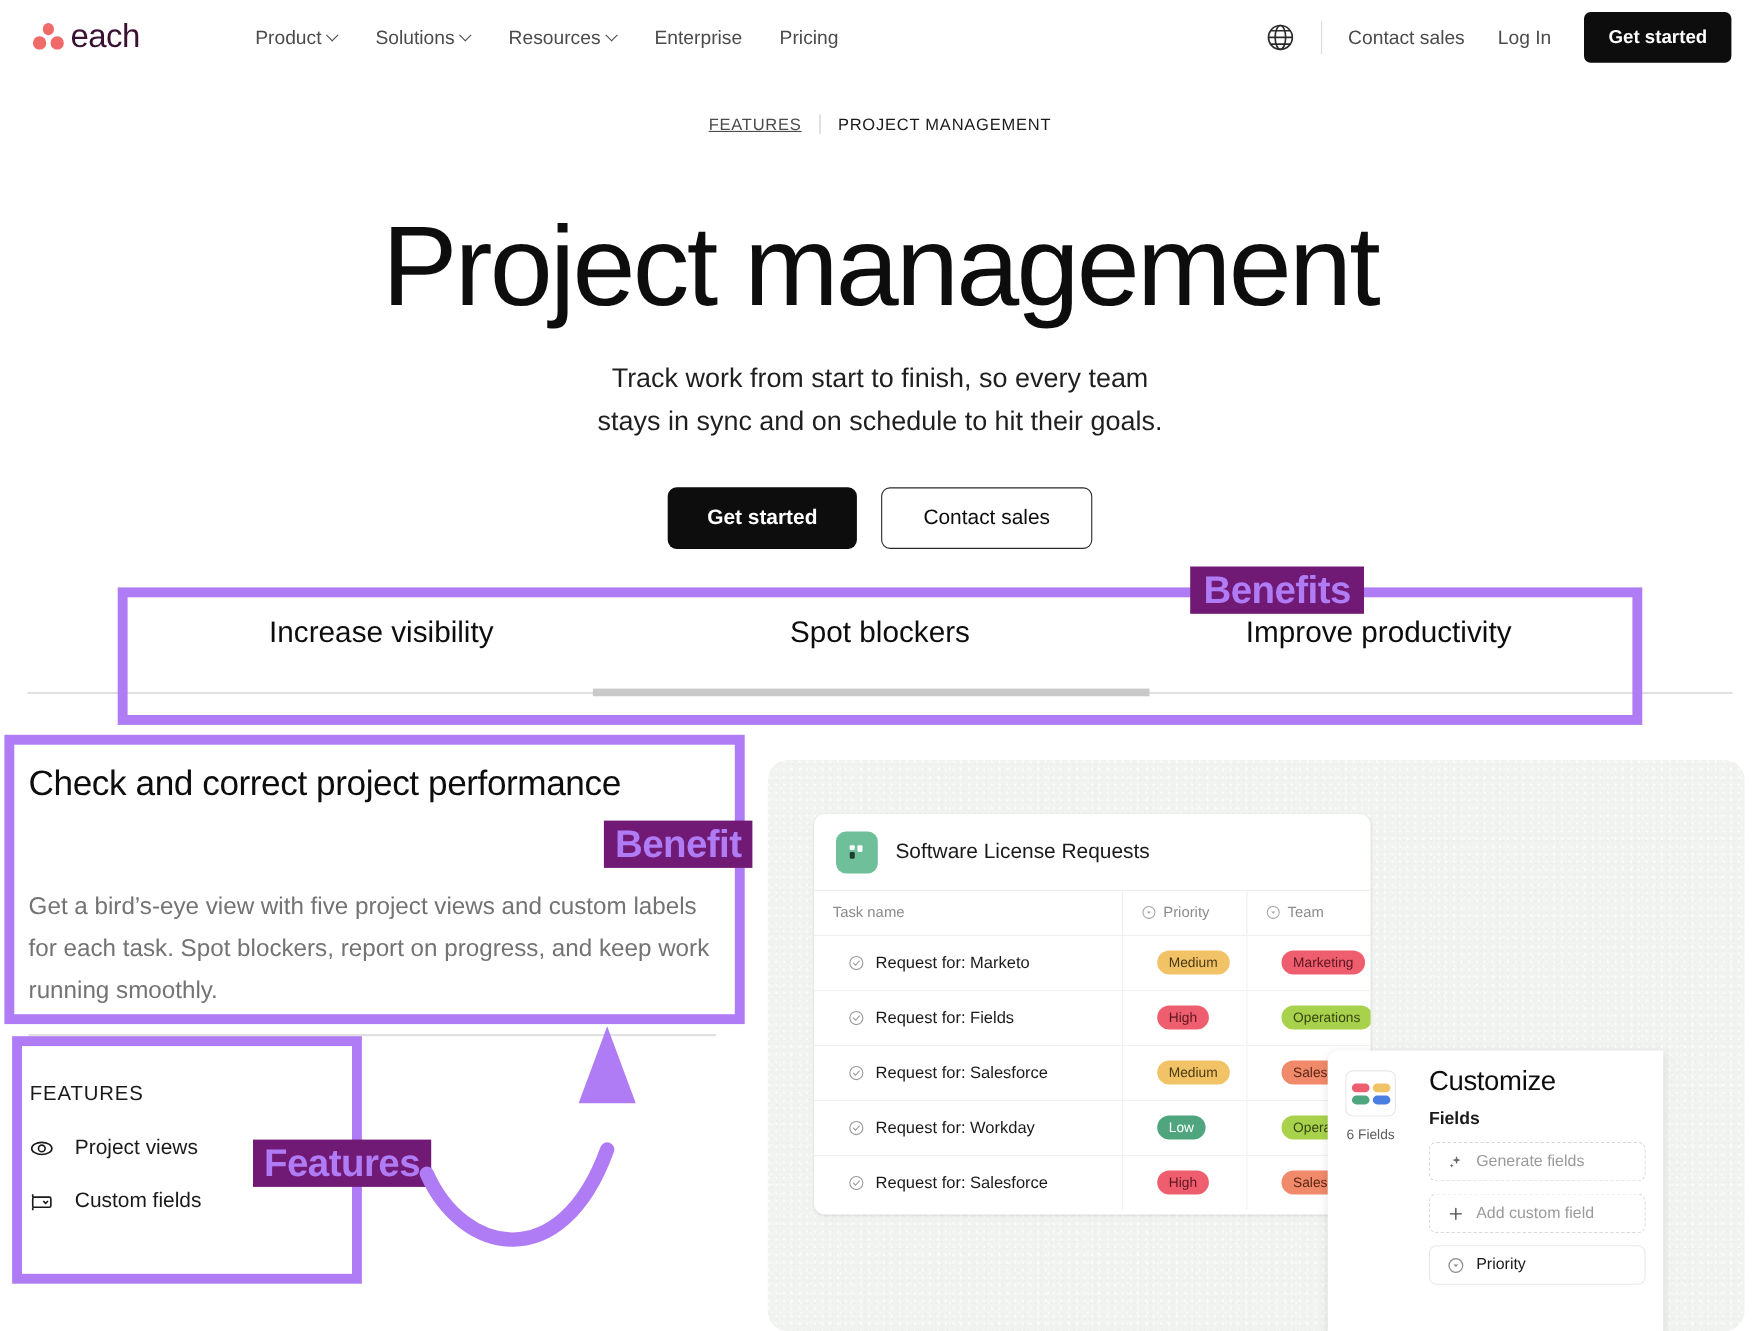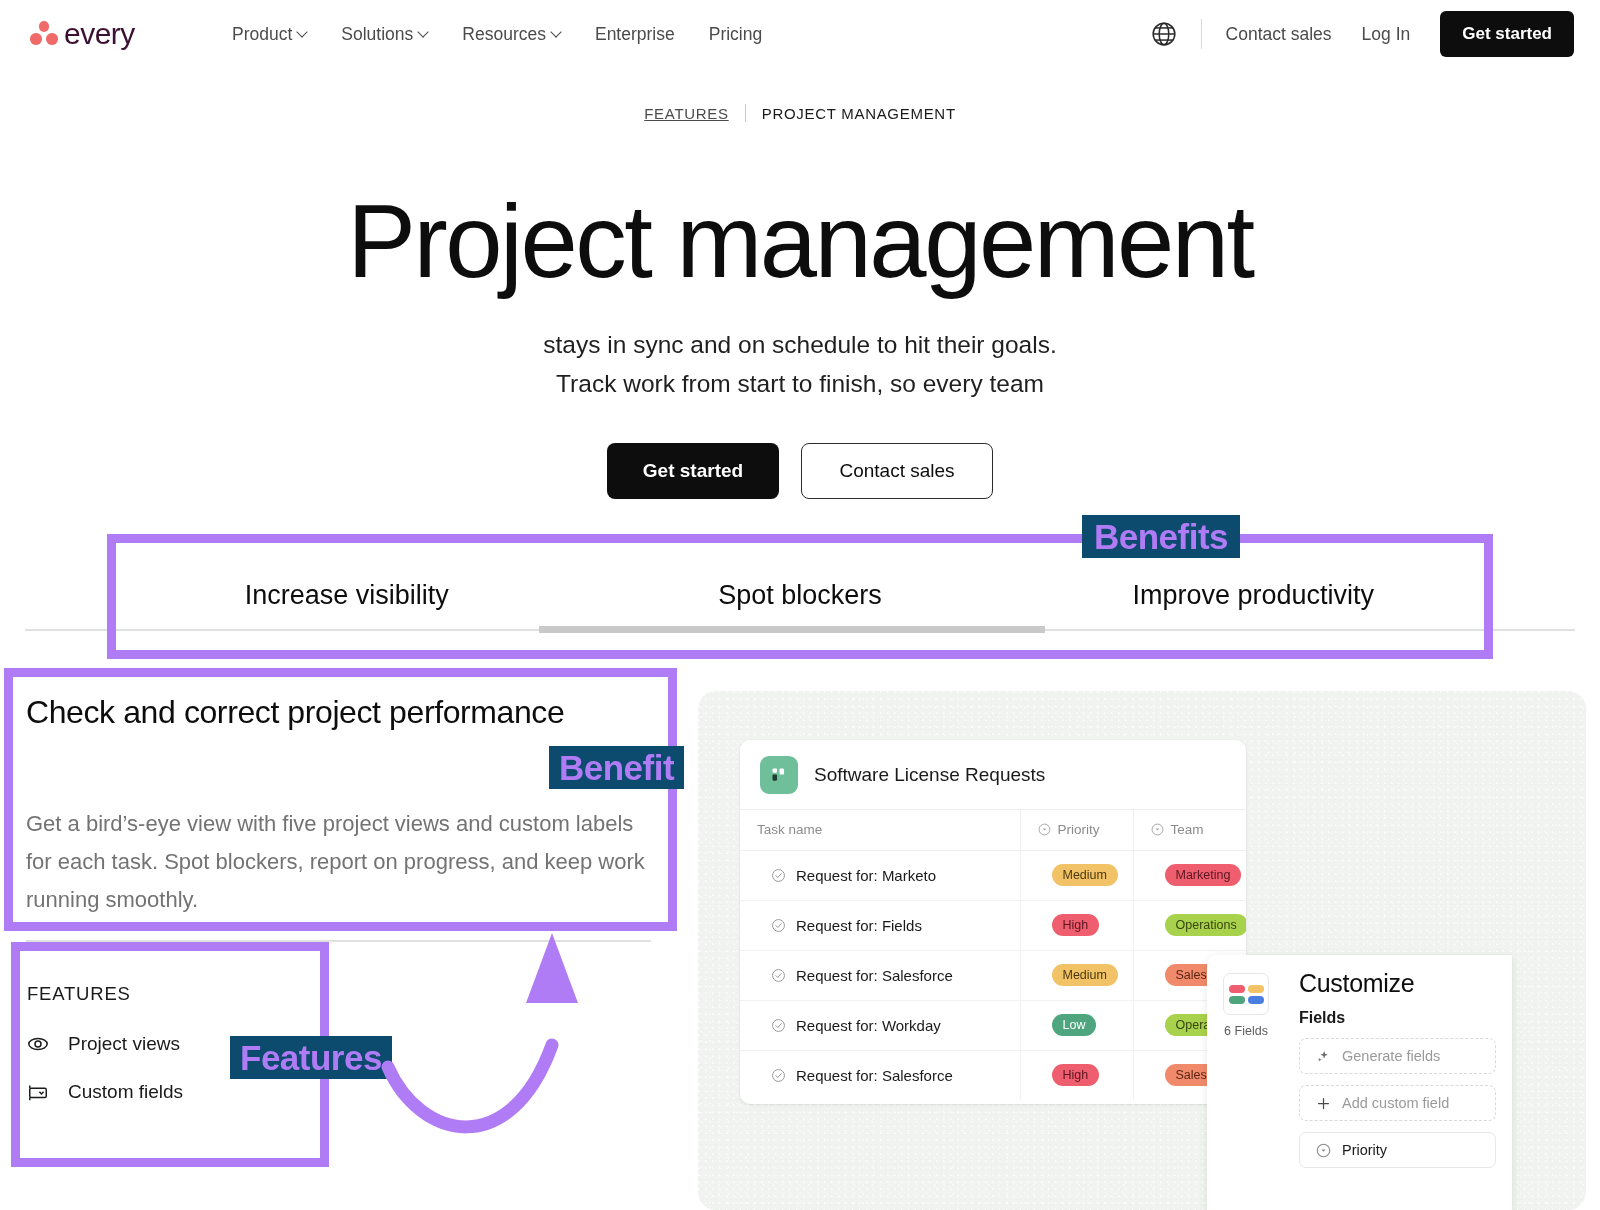--- a/index.html
+++ b/index.html
@@ -70,21 +70,21 @@
     background: #0d0d0d; color: #fff; font-size: 19px; font-weight: bold;
     border: none; border-radius: 8px; width: 172px; height: 56px; cursor: pointer;
   }
   .cta-secondary {
     background: #fff; color: #0d0d0d; font-size: 19px; font-weight: normal;
     border: 1.5px solid #2b2b2b; border-radius: 8px; width: 192px; height: 56px; cursor: pointer;
   }
 
   
   .tabs {
-    position: absolute; top: 560px; left: 120px; width: 1360px; height: 70px;
+    position: absolute; top: 540px; left: 120px; width: 1360px; height: 70px;
     display: flex; align-items: flex-start;
   }
   .tab {
     flex: 1; text-align: center; font-size: 27px; color: #0d0d0d; cursor: pointer; position: relative;
     height: 70px; display: flex; align-items: center; justify-content: center;
   }
   .tab-rule {
     position: absolute; top: 629px; left: 25px; width: 1550px; height: 1.5px; background: #e0e0e0;
   }
   .tab-active-underline {
@@ -183,21 +183,21 @@
     gap: 11px; padding-left: 16px; font-size: 14.5px; color: #9a9a9a; cursor: pointer;
   }
   .cust-btn.dashed { border: 1.3px dashed #d8d9d9; }
   .cust-btn.solid { border: 1.3px solid #e6e7e7; color: #1a1a1a; }
 
   
   .ann { position: absolute; pointer-events: none; }
   .ann-box { border: 9px solid #b07cf5; }
   .ann-label {
     position: absolute; color: #b07cf5; font-weight: bold; letter-spacing: -0.5px;
-    background: #0c4a6e; line-height: 1;
+    background: #701a75; line-height: 1;
   }
   #ann-benefits-box { top: 534px; left: 107px; width: 1386px; height: 125px; }
   #ann-benefits-label { top: 515px; left: 1082px; font-size: 35px; padding: 4px 12px; }
 
   #ann-benefit-box { top: 668px; left: 4px; width: 673px; height: 263px; }
   #ann-benefit-label { top: 746px; left: 549px; font-size: 35px; padding: 4px 10px; }
 
   #ann-features-box { top: 942px; left: 11px; width: 318px; height: 225px; }
   #ann-features-label { top: 1036px; left: 230px; font-size: 35px; padding: 4px 10px; }
 
@@ -208,21 +208,21 @@
 
 <div id="root">
 
   <div class="nav">
     <div class="logo-wrap">
       <span class="logo-dots">
         <i class="d1"></i>
           <i class="d2"></i>
           <i class="d3"></i>
       </span>
-      <span class="logo-text">every</span>
+      <span class="logo-text">each</span>
     </div>
 
     <div class="nav-links">
       <div class="nav-link">
         <span>Product</span>
         <span class="caret"></span>
       </div>
       <div class="nav-link">
         <span>Solutions</span>
         <span class="caret"></span>
@@ -255,22 +255,22 @@
   </div>
 
   <div class="breadcrumb">
     <span class="crumb-link">FEATURES</span>
     <span class="crumb-sep"></span>
     <span class="crumb-current">PROJECT MANAGEMENT</span>
   </div>
 
   <h1 class="hero-title">Project management</h1>
   <div class="hero-sub">
+    <div>Track work from start to finish, so every team</div>
     <div>stays in sync and on schedule to hit their goals.</div>
-    <div>Track work from start to finish, so every team</div>
   </div>
   <div class="hero-cta">
     <button class="cta-primary">Get started</button>
     <button class="cta-secondary">Contact sales</button>
   </div>
 
   <div class="tab-rule"></div>
   <div class="tabs">
     <div class="tab">Increase visibility</div>
     <div class="tab">Spot blockers</div>

